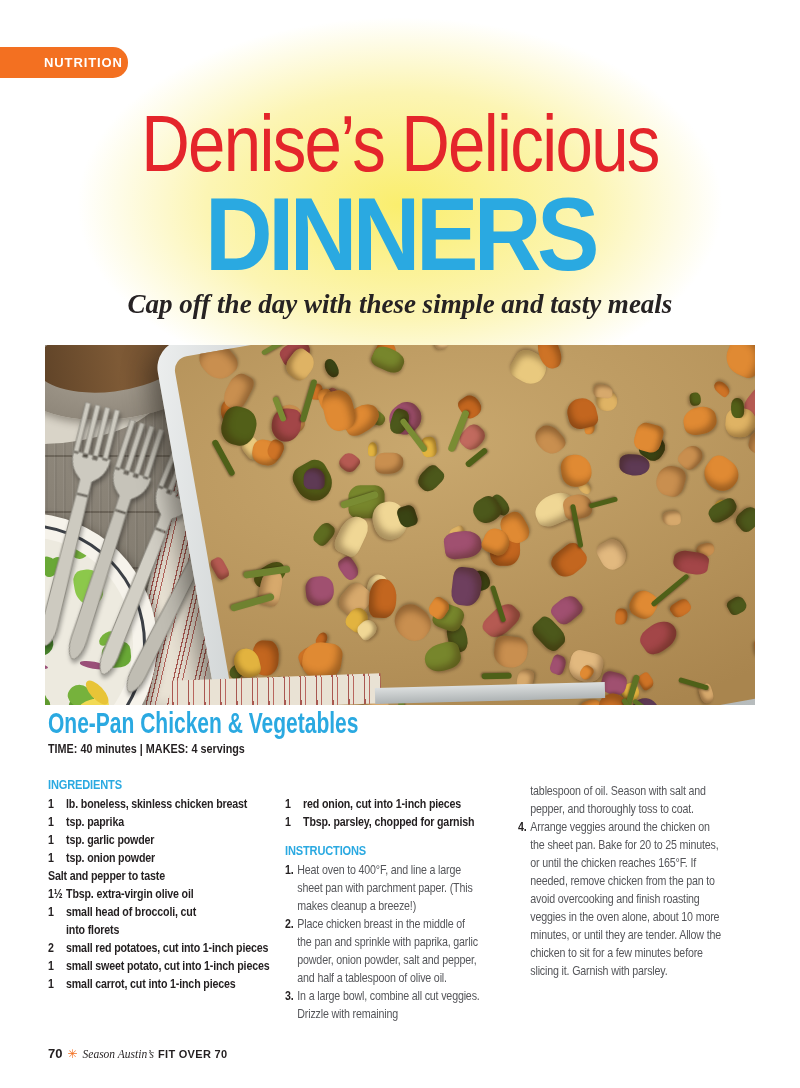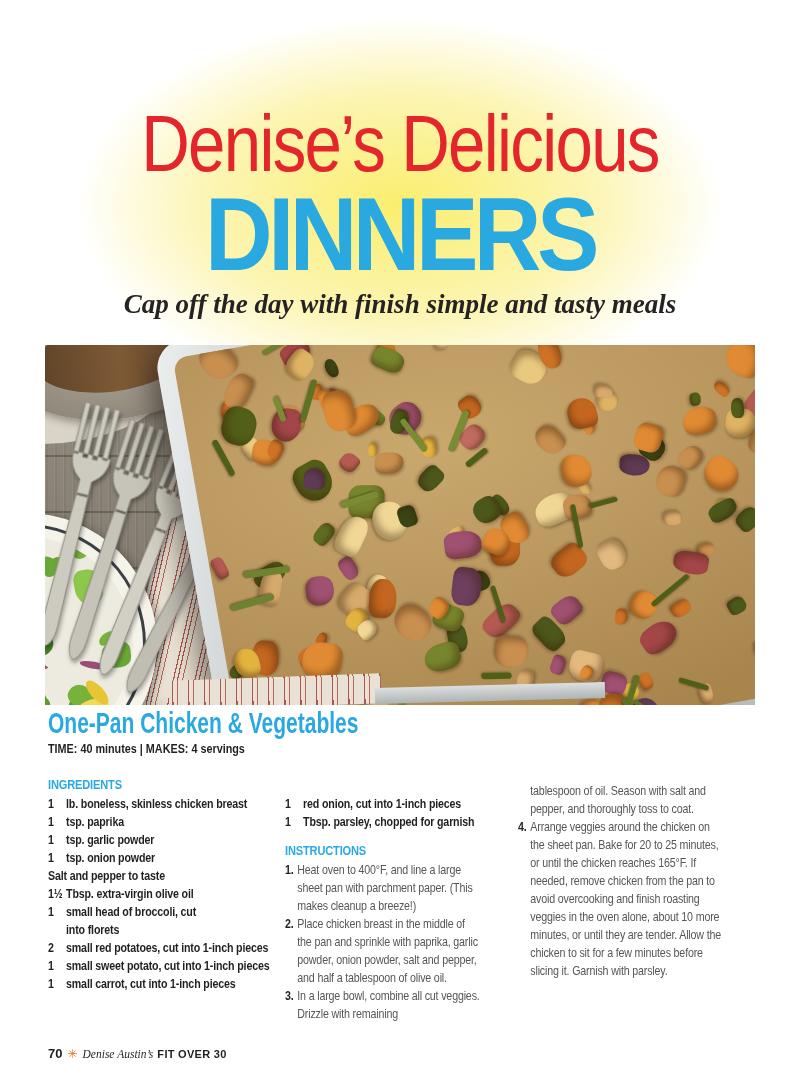--- a/index.html
+++ b/index.html
@@ -86,24 +86,25 @@
   .pgnum{font-weight:700;font-size:13px;color:#231F20;}
   .ast{color:#F37021;font-size:12px;margin:0 5px;}
   .brand-i{font-family:"Liberation Serif",serif;font-style:italic;font-size:11.5px;color:#231F20;}
   .brand-b{font-weight:700;font-size:11px;letter-spacing:.3px;color:#231F20;margin-left:4px;}
 </style>
 </head>
 <body>
 
 <div class="page">
 
+  <div class="tag">NUTRITION</div>
 
   <div class="t1">Denise’s Delicious</div>
   <div class="t2">DINNERS</div>
-  <div class="sub">Cap off the day with finish simple and tasty meals</div>
+  <div class="sub">Cap off the day with these simple and tasty meals</div>
 
   <div class="photo">
     <div class="plate-edge"></div>
     <div class="stack">
       <div class="bread"></div>
     </div>
     <div class="towel"></div>
     <div class="plate">
       <div class="plate-ring"></div>
       <div class="salad" id="salad-area">
@@ -373,17 +374,17 @@
       </div>
     <div class="step">
         <span class="num">4.</span>
         <span class="itxt">Arrange veggies around the chicken on the sheet pan. Bake for 20 to 25 minutes, or until the chicken reaches 165°F. If needed, remove chicken from the pan to avoid overcooking and finish roasting veggies in the oven alone, about 10 more minutes, or until they are tender. Allow the chicken to sit for a few minutes before slicing it. Garnish with parsley.</span>
       </div>
   </div>
 
   <div class="footer">
     <span class="pgnum">70</span>
     <span class="ast">✳</span>
-    <span class="brand-i">Denise Austin’s</span>
-    <span class="brand-b">FIT OVER 30</span>
+    <span class="brand-i">Season Austin’s</span>
+    <span class="brand-b">FIT OVER 70</span>
   </div>
 
 </div>
 
 </body></html>

